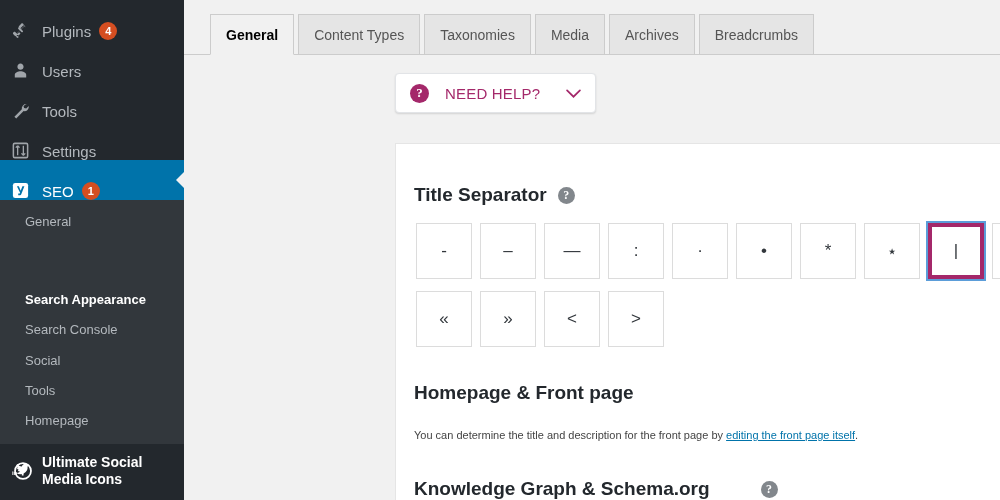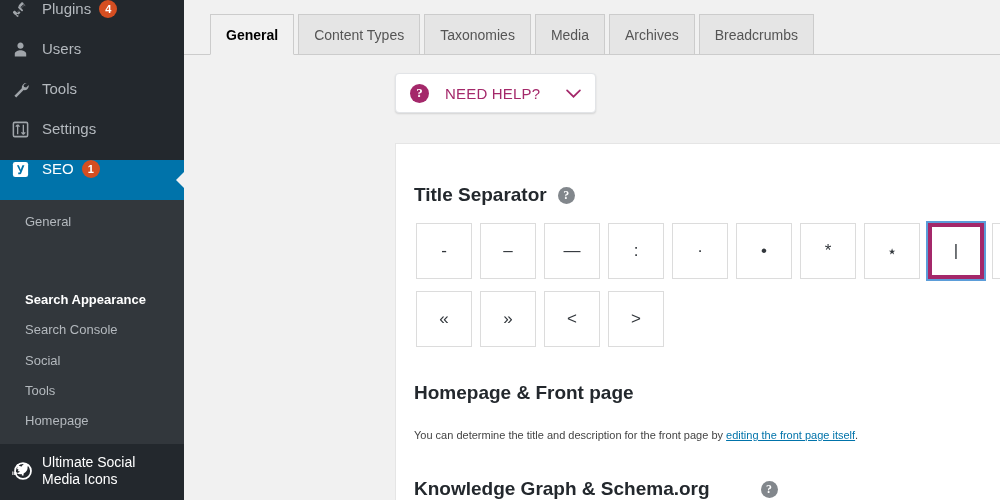--- a/index.html
+++ b/index.html
@@ -14,21 +14,21 @@
   
   #sidebar {
     width: 184px; height: 500px;
     background: #23282d;
     flex: 0 0 184px;
     position: relative;
     overflow: hidden;
   }
   .menu-top { padding-top: 0; }
   .menu-item {
-    display: flex; align-items: flex-start;
+    display: flex; align-items: flex-end;
     height: 40px;
     padding-left: 11px;
     color: #b4b9be;
     font-size: 15px;
     position: relative;
     cursor: pointer;
   }
   .menu-item .mi-icon {
     width: 24px; flex: 0 0 24px;
     display: flex; align-items: center; justify-content: flex-start;
@@ -69,21 +69,21 @@
     line-height: 1.4;
   }
   .submenu-item.current { color: #fff; font-weight: bold; margin-top: 48px; }
 
   .menu-item.usm {
     height: 52px; align-items: center;
     background: #23282d;
     color: #fff; font-size: 14px;
     padding-top: 2px;
   }
-  .usm-label { margin-left: 7px; line-height: 1.22; font-weight: 400; }
+  .usm-label { margin-left: 7px; line-height: 1.22; font-weight: 700; }
 
   .collapse-item {
     display: flex; align-items: center;
     height: 38px; padding-left: 28px;
     color: #b4b9be; font-size: 14px;
     cursor: pointer;
     margin-top: 4px;
   }
   .collapse-circle {
     width: 20px; height: 20px; border-radius: 50%;

